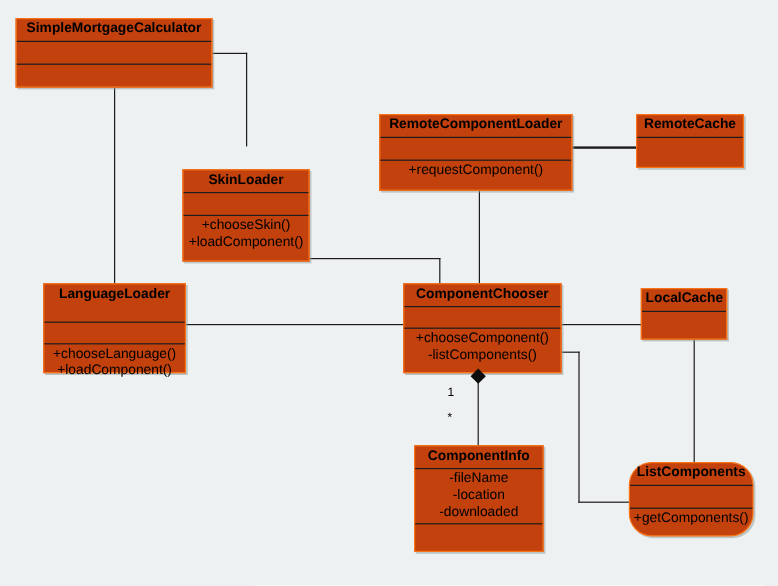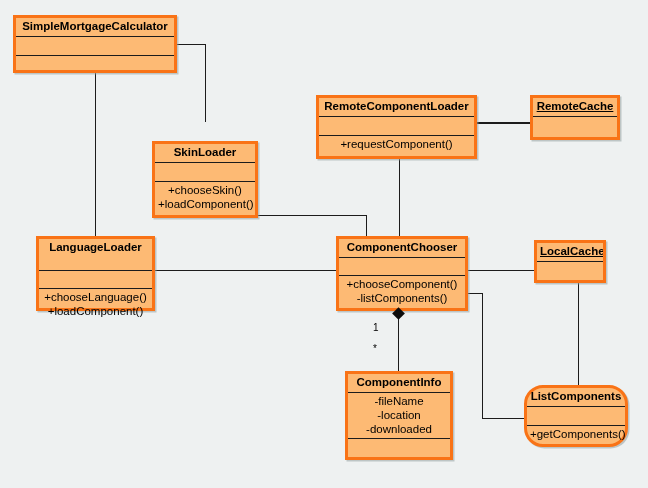--- a/index.html
+++ b/index.html
@@ -11,43 +11,42 @@
     position: relative;
     width: 648px;
     height: 488px;
     background: #eef1f1;
     font-family: "Liberation Sans", sans-serif;
     overflow: hidden;
   }
   
   .uml-class {
     position: absolute;
-    background: #fdba74;
-    border: 3px solid #f97316;
+    background: #c2410c;
+    border: 1px solid #f97316;
     box-sizing: border-box;
     box-shadow: 1.5px 1.5px 0 0 rgba(150,160,160,0.55);
     z-index: 5;
   }
   .compartment {
     box-sizing: border-box;
     padding: 1px 3px 2px 3px;
     overflow: hidden;
   }
   .cmp-title {
     text-align: center;
     font-weight: bold;
     font-size: 11.5px;
     line-height: 15px;
     color: #000;
     border-bottom: 1.6px solid #1c1c1c;
     padding-top: 1px;
     white-space: nowrap;
   }
   .cmp-title.underlined span {
-    text-decoration: underline;
     margin-top: 34px;
   }
   .cmp-attrs, .cmp-ops {
     text-align: center;
     font-size: 11.5px;
     line-height: 14px;
     color: #000;
     white-space: nowrap;
   }
   .cmp-attrs {

